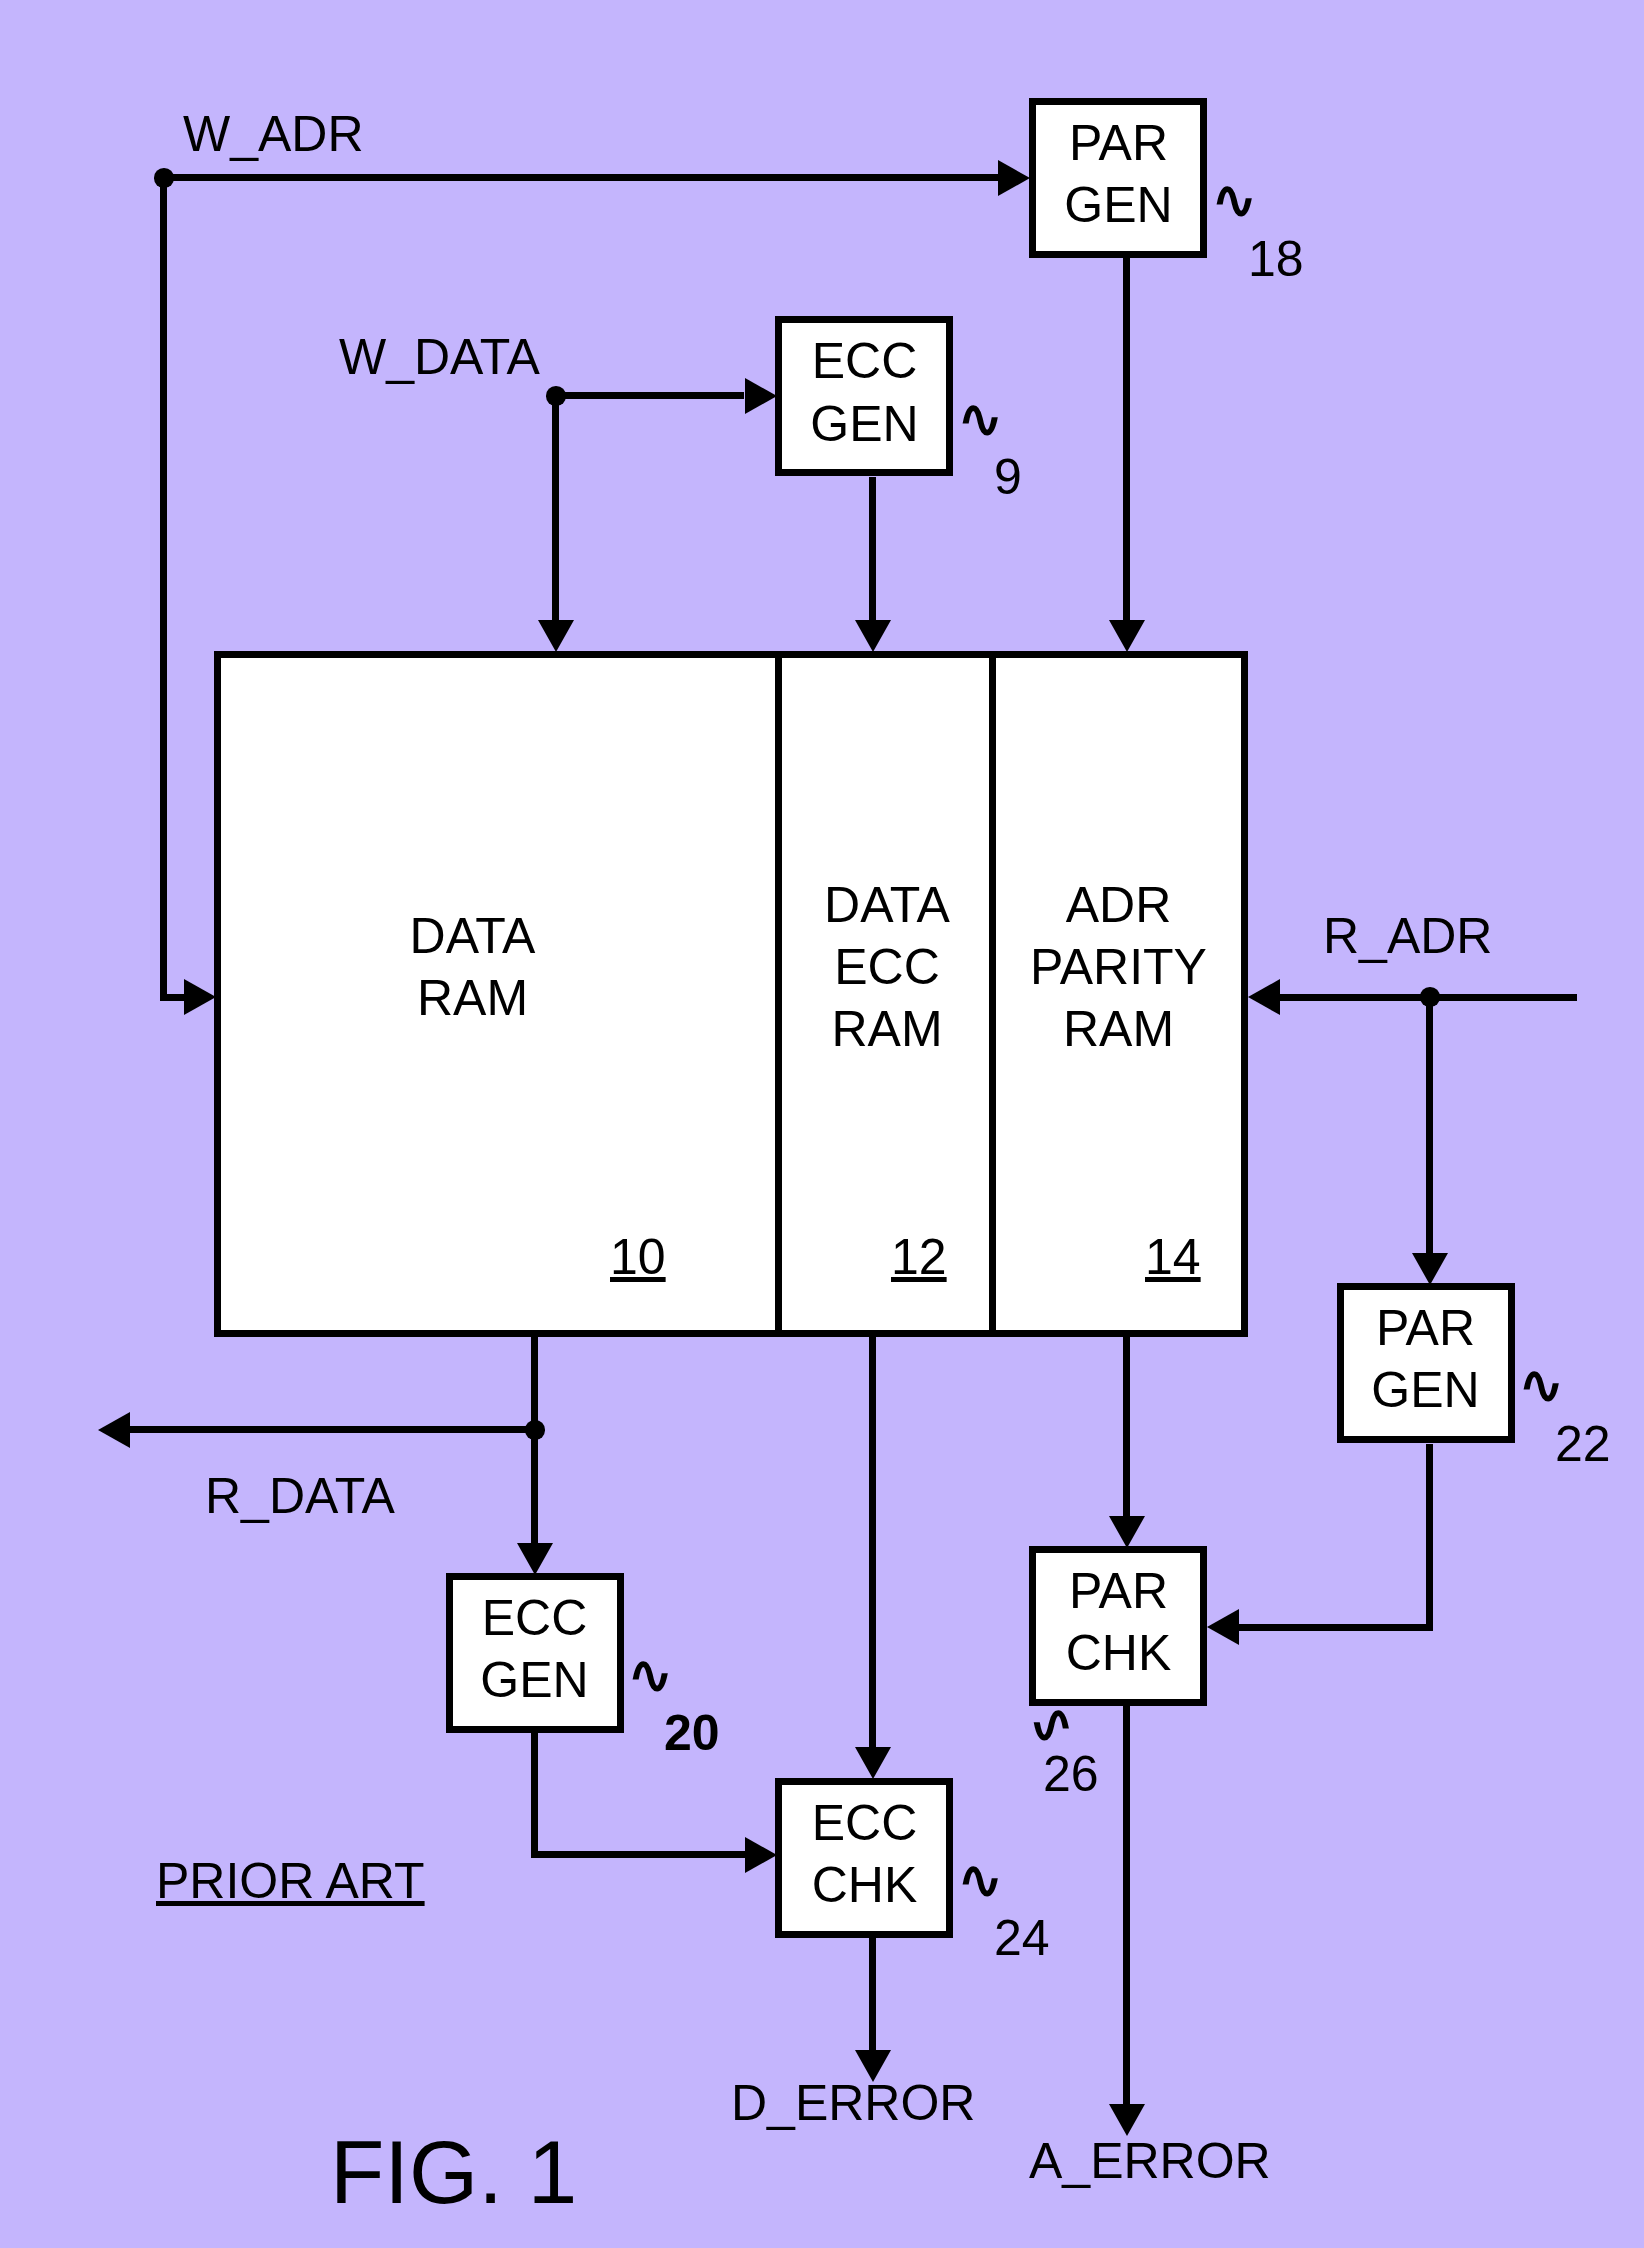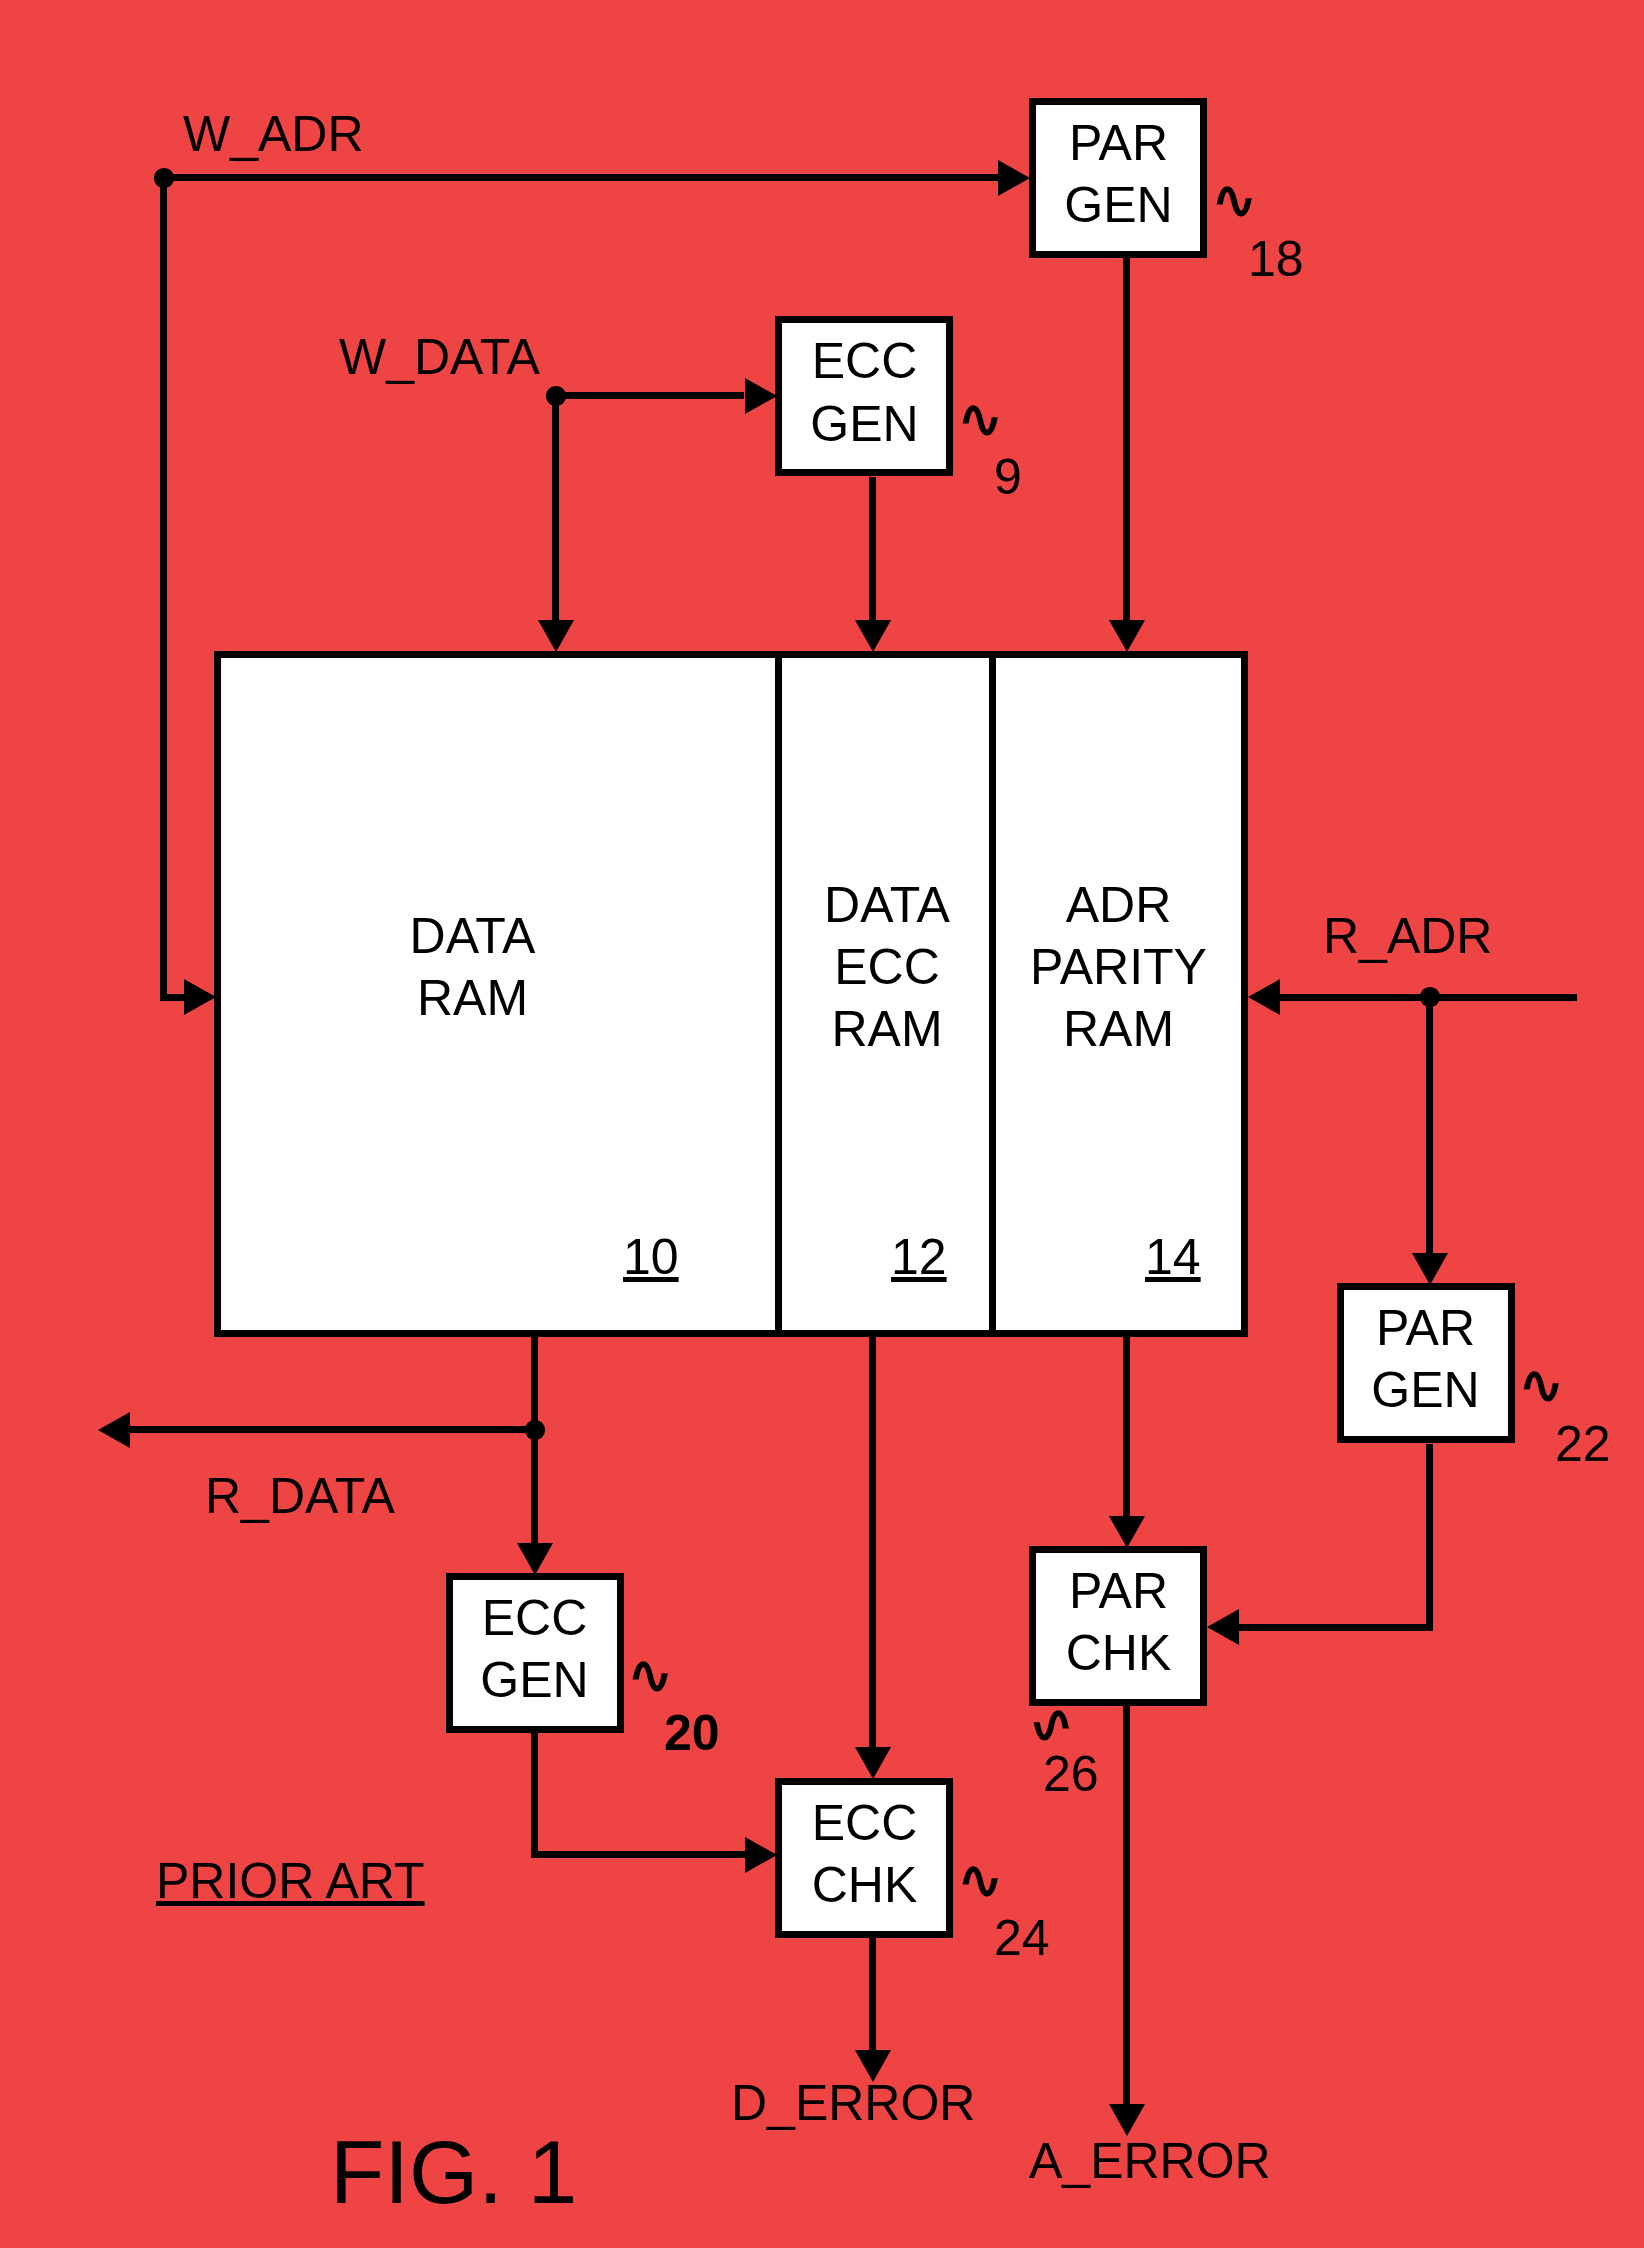--- a/index.html
+++ b/index.html
@@ -5,21 +5,21 @@
   body {
     margin: 0;
     padding: 0;
     background: #fff;
     font-family: Arial, Helvetica, sans-serif;
   }
   .page {
     position: relative;
     width: 1645px;
     height: 2248px;
-    background: #ef4444;
+    background: #c4b5fd;
   }
   .label {
     position: absolute;
     font-size: 50px;
     color: #000;
     white-space: pre;
     line-height: 1.1;
   }
   .label.center {
     text-align: center;
@@ -102,21 +102,21 @@
   <div class="squiggle" style="left:958px; top:388px;">∿</div>
   <div class="label" style="left:994px; top:450px;">9</div>
 
   <div class="box" style="left:214px; top:651px; width:1034px; height:686px;"></div>
 
   <div class="vline" style="left:775px; top:651px; height:686px;"></div>
   <div class="vline" style="left:989px; top:651px; height:686px;"></div>
 
   <div class="label center" style="left:339px; top:909px; width:267px;">DATA</div>
   <div class="label center" style="left:339px; top:971px; width:267px;">RAM</div>
-  <div class="label underline" style="left:610px; top:1230px;margin-left:13px;">10</div>
+  <div class="label underline" style="left:610px; top:1230px;">10</div>
 
   <div class="label center" style="left:789px; top:878px; width:196px;">DATA</div>
   <div class="label center" style="left:789px; top:940px; width:196px;">ECC</div>
   <div class="label center" style="left:789px; top:1002px; width:196px;">RAM</div>
   <div class="label underline" style="left:891px; top:1230px;">12</div>
 
   <div class="label center" style="left:998px; top:878px; width:241px;">ADR</div>
   <div class="label center" style="left:998px; top:940px; width:241px;">PARITY</div>
   <div class="label center" style="left:998px; top:1002px; width:241px;">RAM</div>
   <div class="label underline" style="left:1145px; top:1230px;">14</div>

